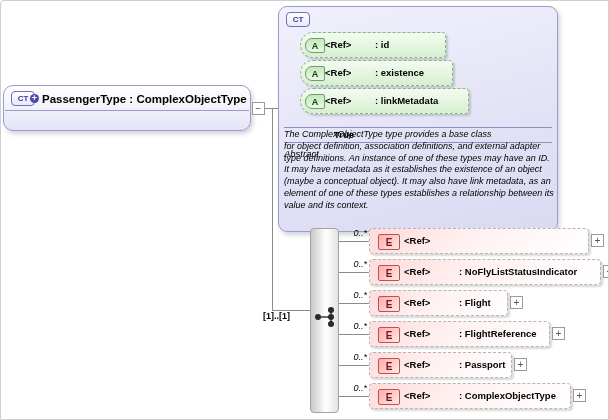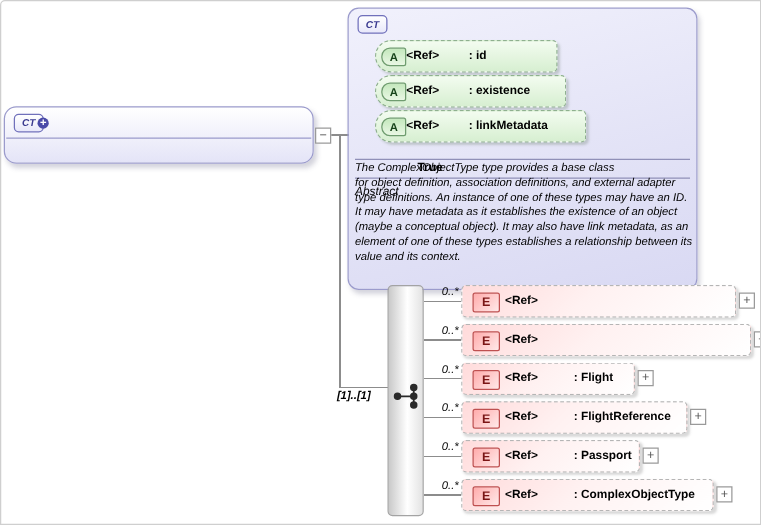--- a/index.html
+++ b/index.html
@@ -24,21 +24,21 @@
 
   .title-row { display:flex; align-items:center; gap:7px; padding:5px 7px 3px 7px; }
   .box-title { font-size:11.5px; font-weight:bold; white-space:nowrap; }
 
   .pass-sep { position:absolute; left:1px; right:1px; top:24px; border-top:1px solid #9b9bcc; }
   .pass-desc { position:absolute; left:8px; top:28px; font-size:9px; font-style:italic; white-space:nowrap; }
 
   
   .ct-icon { position:relative; display:inline-flex; align-items:center; justify-content:center;
     width:22px; height:13px; border:1px solid #7070bb; border-radius:4px;
-    background:linear-gradient(180deg,#ffffff,#e8e8fa); flex:0 0 auto;font-style:italic; }
+    background:linear-gradient(180deg,#ffffff,#e8e8fa); flex:0 0 auto; }
   .ct-icon .ct-txt { font-size:8px; font-weight:bold; color:#3a3a90; letter-spacing:0; }
   .ct-plus { position:absolute; right:-5px; top:2px; width:9px; height:9px; border-radius:50%;
     background:#4a4aa8; color:#fff; font-size:9px; line-height:8px; text-align:center; font-weight:bold; }
 
   
   .toggle {
     position:absolute; width:13px; height:13px; box-sizing:border-box;
     background:#fff; border:1px solid #9a9a9a; color:#555;
     font-size:10px; line-height:11px; text-align:center;
   }
@@ -72,22 +72,22 @@
   .sep { position:absolute; border-top:1px solid #9090b8; }
   .abs-label { position:absolute; font-size:9.5px; font-style:italic; white-space:nowrap; }
   .abs-value { position:absolute; font-size:9.5px; font-weight:bold; white-space:nowrap; }
   .doc { position:absolute; font-size:9px; font-style:italic; line-height:11.8px; white-space:pre-line; }
 
   
   .seq-bar { position:absolute; left:309px; top:227px; width:29px; height:185px; box-sizing:border-box;
     border:1px solid #a3a3a3; border-radius:4px;
     background:linear-gradient(90deg,#c9c9c9 0%,#ffffff 55%,#e3e3e3 100%); }
   .seq-icon { position:absolute; left:312px; top:305px; }
-  .card-label { position:absolute; left:262px; top:310px; width:40px; text-align:center;
-    font-size:9px; font-style:italic; font-weight:bold; white-space:nowrap; }
+  .card-label { position:absolute; left:262px; top:310px; width:40px; text-align:left;
+    font-size:9px; font-weight:bold; white-space:nowrap; }
   .occurs { position:absolute; left:328px; width:38px; text-align:right;
     font-size:9px; font-style:italic; white-space:nowrap; }
 </style>
 </head>
 <body>
 
 <div id="canvas">
 
   <svg class="connectors" viewBox="0 0 609 420" shape-rendering="crispEdges">
     <g stroke="#8c8c8c" stroke-width="1" fill="none">
@@ -105,20 +105,21 @@
       <path d="M338 395 H368"></path>
     </g>
   </svg>
 
   <div class="bigbox passenger-box">
     <div class="title-row">
       <span class="ct-icon">
         <span class="ct-txt">CT</span>
         <span class="ct-plus">+</span>
       </span>
+      <span class="box-title">PassengerType : ComplexObjectType</span>
     </div>
     <div class="pass-sep"></div>
   </div>
 
   <div class="toggle" style="left:251px; top:101px;">−</div>
 
   <div class="bigbox cot-box">
     <div class="title-row">
       <span class="ct-icon">
         <span class="ct-txt">CT</span>
@@ -176,20 +177,21 @@
 
   <div class="chip elem-chip" style="left:368px; top:227px; width:220px;">
     <span class="e-badge">E</span>
     <span class="txt ref">&lt;Ref&gt;</span>
   </div>
   <div class="toggle" style="left:590px; top:233px;">+</div>
 
   <div class="chip elem-chip" style="left:368px; top:258px; width:232px;">
     <span class="e-badge">E</span>
     <span class="txt ref">&lt;Ref&gt;</span>
+    <span class="txt nm">: NoFlyListStatusIndicator</span>
   </div>
   <div class="toggle" style="left:602px; top:264px;">+</div>
 
   <div class="chip elem-chip" style="left:368px; top:289px; width:139px;">
     <span class="e-badge">E</span>
     <span class="txt ref">&lt;Ref&gt;</span>
     <span class="txt nm">: Flight</span>
   </div>
   <div class="toggle" style="left:509px; top:295px;">+</div>
 

